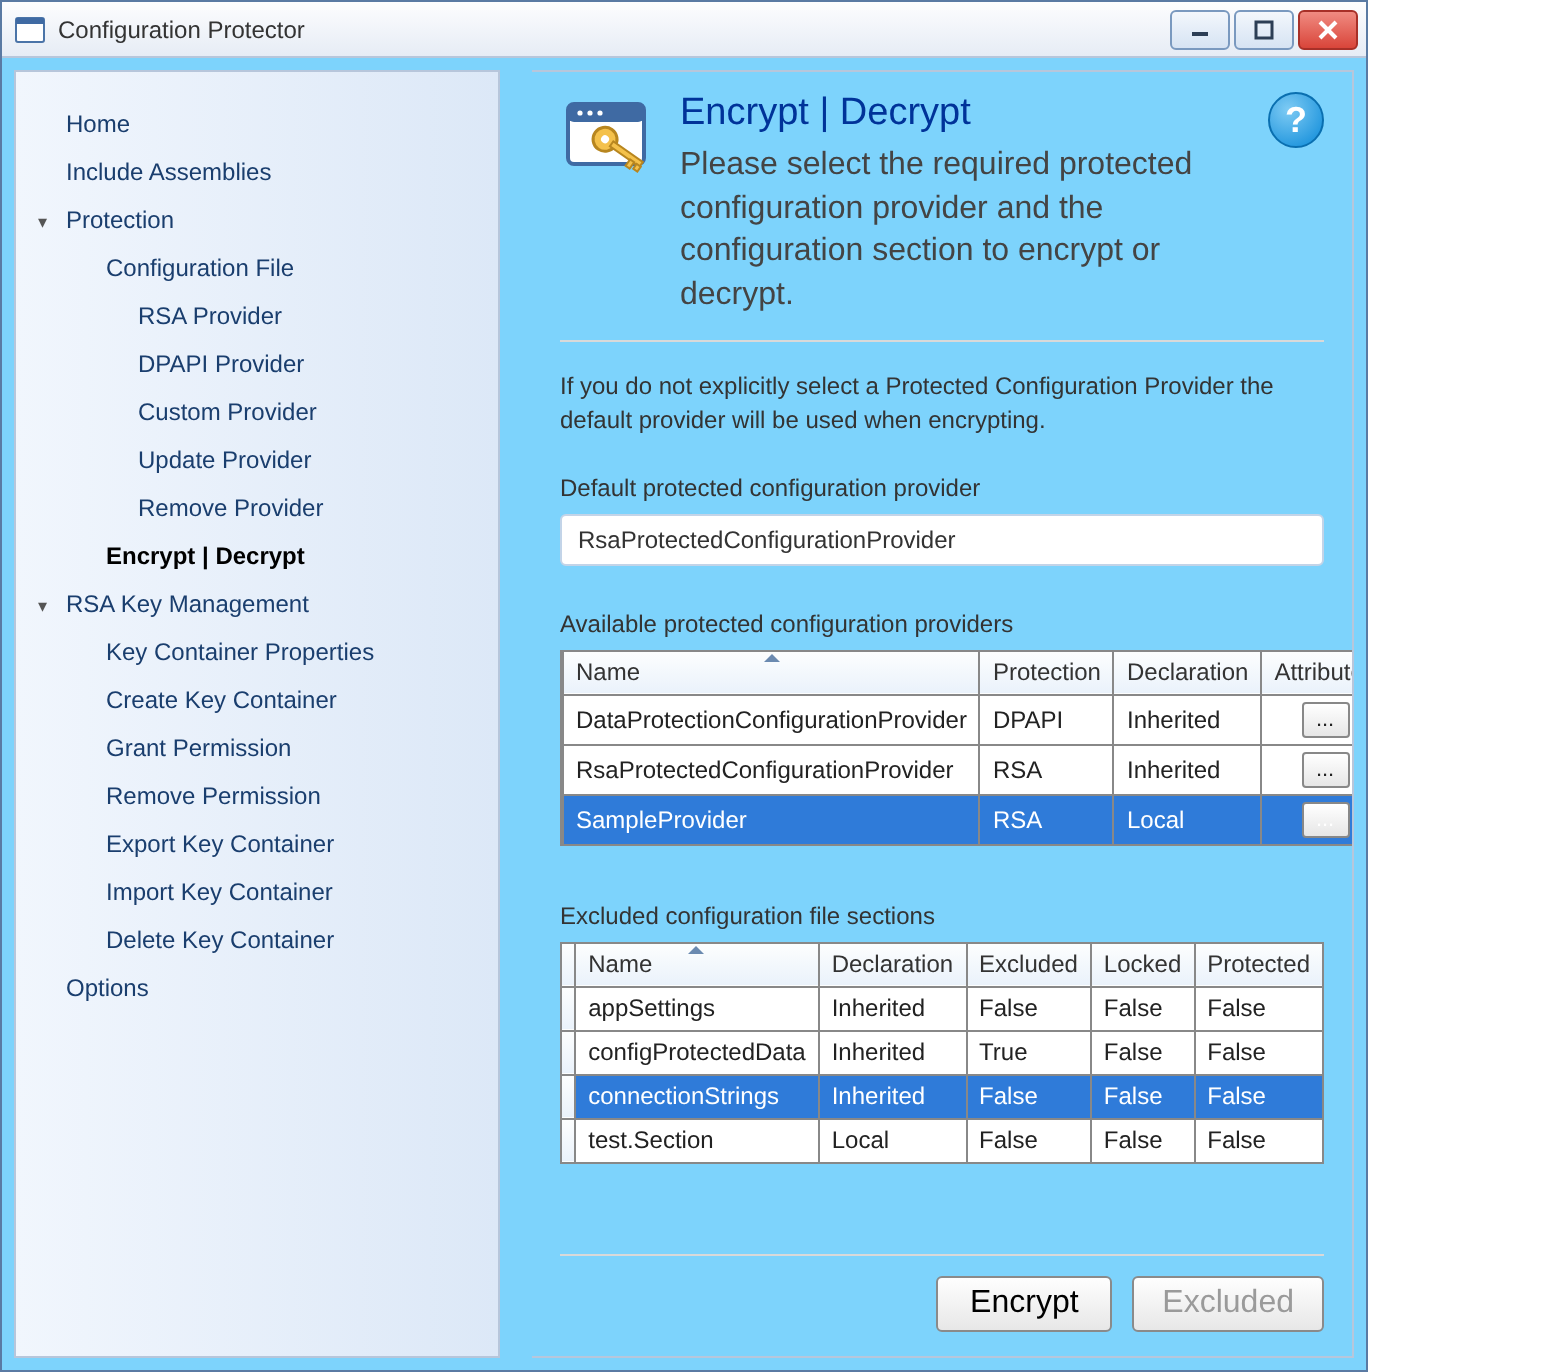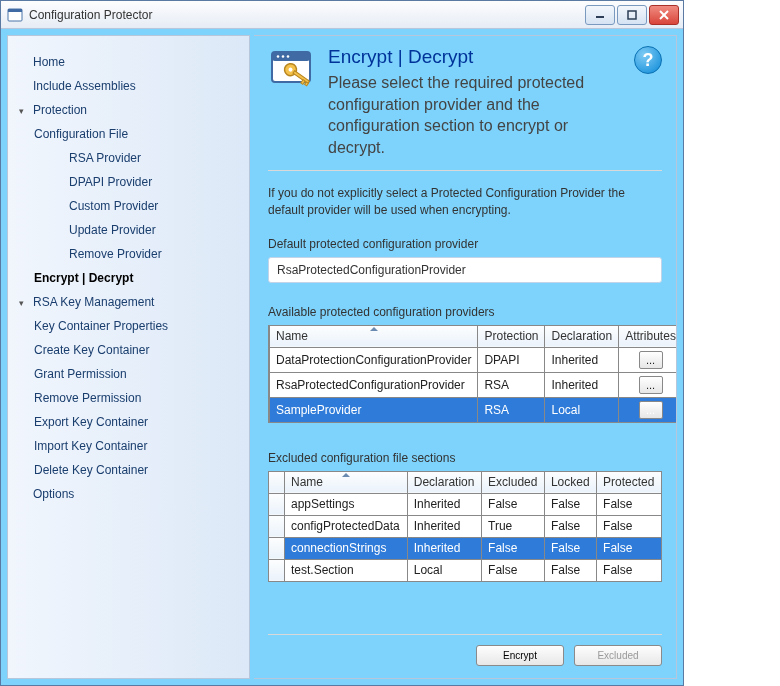--- a/index.html
+++ b/index.html
@@ -5,28 +5,28 @@
   * { box-sizing: border-box; }
   html, body { margin: 0; padding: 0; font-family: "Segoe UI", Tahoma, sans-serif; font-size: 12px; color: #222; }
   .window { width: 684px; height: 686px; background: #7dd3fc; border: 1px solid #5a7aa3; display: flex; flex-direction: column; }
   .titlebar { height: 28px; background: linear-gradient(#fdfdfe,#e6ecf5); border-bottom: 1px solid #b7c6db; display: flex; align-items: center; padding: 0 4px; }
   .titlebar .appicon { width: 16px; height: 16px; margin: 0 6px 0 2px; display: flex; align-items: center; justify-content: center; }
   .titlebar .title { flex: 1; color: #333; }
   .winbtns { display: flex; gap: 0; }
   .winbtn { width: 30px; height: 20px; border: 1px solid #7a99bf; border-radius: 3px; margin-left: 2px; background: linear-gradient(#f3f7fc,#d6e3f3); display: flex; align-items: center; justify-content: center; cursor: pointer; }
   .winbtn.close { background: linear-gradient(#f08b81,#d9453a); border-color: #a83028; }
   .winbtn svg { display: block; }
-  .body { flex: 1; display: flex; padding: 6px; gap: 4px; min-height: 0; }
+  .body { flex: 1; display: flex; padding: 6px; gap: 16px; min-height: 0; }
   .sidebar { width: 243px; background: linear-gradient(to right,#f1f6fd,#dce8f7); border: 1px solid #b7c6db; border-right: 1px solid #b7c6db; padding: 14px 0 8px 0; overflow-y: auto; }
   .content { flex: 1; border: 1px solid #b7c6db; border-left: none; padding: 10px 14px 12px 14px; overflow-y: auto; display: flex; flex-direction: column; }
   .nav { list-style: none; margin: 0; padding: 0; }
   .nav li { padding: 0; }
   .nav a { display: block; padding: 5px 0 5px 6px; color: #1a3e6e; text-decoration: none; cursor: pointer; }
   .nav .lvl0 > a { padding-left: 25px; }
-  .nav .lvl1 > a { padding-left: 26px; }
+  .nav .lvl1 > a { padding-left: 45px; }
   .nav .lvl2 > a { padding-left: 61px; }
   .nav .expandable > a::before { content: "▾"; display: inline-block; width: 14px; margin-left: -14px; font-size: 9px; color: #555; }
   .nav .current > a { font-weight: bold; color: #000; }
   .header { display: flex; align-items: flex-start; padding-bottom: 12px; border-bottom: 1px solid #d9d9d9; margin-bottom: 14px; }
   .header .bigicon { width: 48px; height: 48px; margin-right: 12px; flex-shrink: 0; }
   .header h1 { margin: 0 0 4px 0; font-size: 19px; font-weight: normal; color: #003399; }
   .header p { margin: 0; color: #444; font-size: 16px; line-height: 1.35; }
   .helpbtn { width: 28px; height: 28px; border-radius: 50%; background: radial-gradient(circle at 35% 30%,#7ecbf4,#0a89d8); color: #fff; font-weight: bold; font-size: 18px; display: flex; align-items: center; justify-content: center; margin-left: 8px; flex-shrink: 0; cursor: pointer; border: 1px solid #0a6fb0; }
   .infotext { color: #333; margin: 0 0 18px 0; line-height: 1.4; }
   .field-label { color: #333; margin-bottom: 6px; }
@@ -34,21 +34,21 @@
   .section-label { color: #333; margin-bottom: 6px; }
   .grid { border: 1px solid #a3a3a3; border-collapse: collapse; width: 100%; margin-bottom: 28px; background: #fff; }
   .grid th, .grid td { border: 1px solid #888; padding: 3px 6px; text-align: left; font-weight: normal; height: 22px; }
   .grid th { background: linear-gradient(#fdfefe,#eaf2fb); color: #333; position: relative; }
   .grid th.sorted::after { content: ""; position: absolute; left: 50%; top: 1px; transform: translateX(-50%); width: 0; height: 0; border-left: 4px solid transparent; border-right: 4px solid transparent; border-bottom: 4px solid #6b8ab0; }
   .grid td.rowhead { width: 14px; background: linear-gradient(#fdfefe,#eaf2fb); }
   .grid tr.selected td { background: #2f7bd9; color: #fff; margin-left: 11px; }
   .grid tr.selected td.rowhead { background: linear-gradient(#fdfefe,#eaf2fb); }
   .cellbtn { display: inline-block; min-width: 24px; padding: 1px 6px; border: 1px solid #888; background: linear-gradient(#fff,#e6e6e6); border-radius: 2px; text-align: center; cursor: pointer; font-size: 11px; line-height: 14px; }
   .footer { margin-top: auto; border-top: 1px solid #d9d9d9; padding-top: 10px; display: flex; justify-content: flex-end; gap: 10px; }
-  .btn { min-width: 88px; padding: 4px 14px; border: 1px solid #8a8a8a; border-radius: 3px; background: linear-gradient(#fefefe,#e7e7e7); cursor: pointer; font-family: inherit; font-size: 10px; }
+  .btn { min-width: 88px; padding: 4px 14px; border: 1px solid #8a8a8a; border-radius: 3px; background: linear-gradient(#fefefe,#e7e7e7); cursor: pointer; font-family: inherit; font-size: 16px; }
   .btn:disabled { color: #9a9a9a; cursor: default; }
   .attrcol { text-align: center !important; }
   .grid th:first-child, .grid td.rowhead { width: 16px; padding: 0; }
 </style>
 </head>
 <body>
 
 <div class="window">
   <div class="titlebar">
     <span class="appicon">

